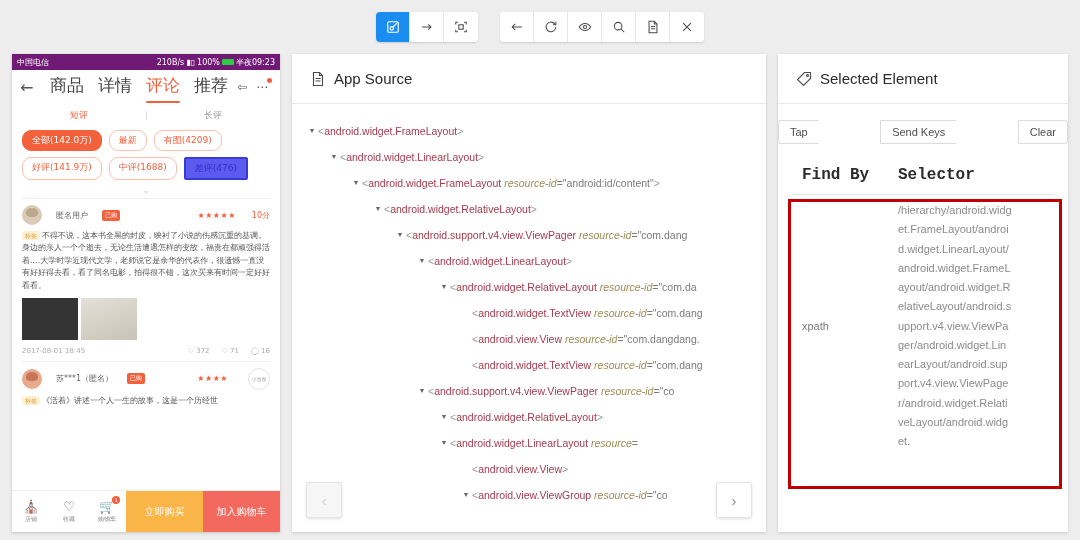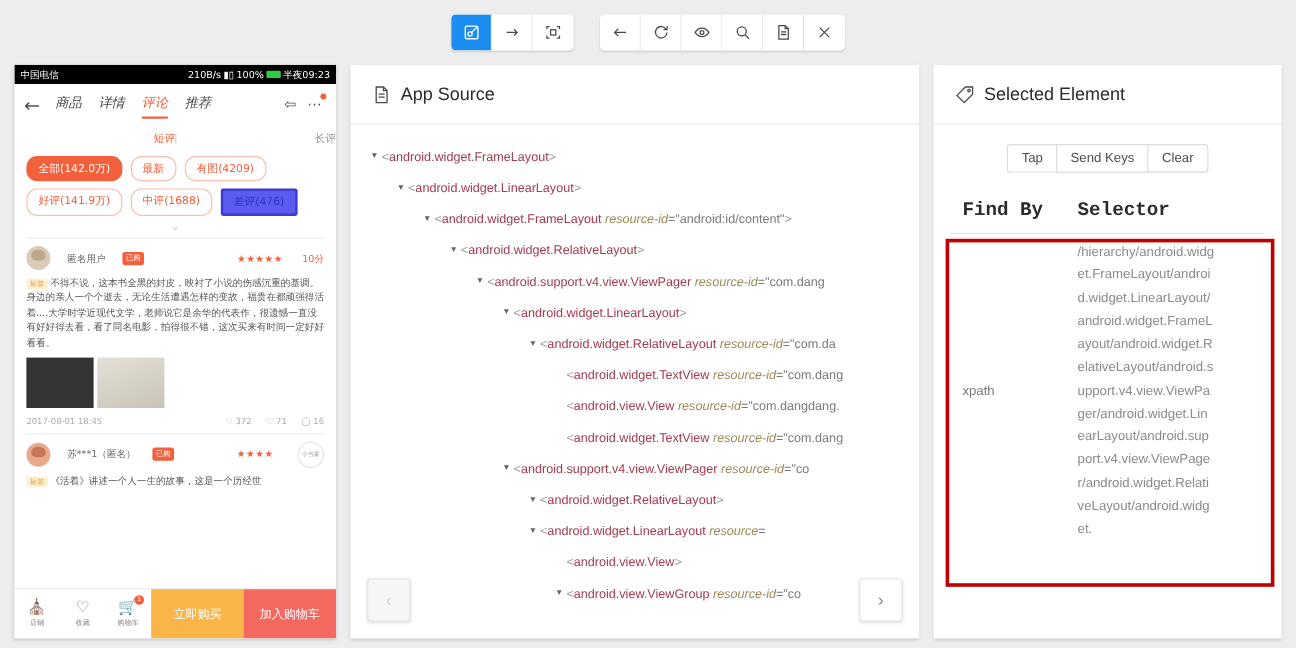--- a/index.html
+++ b/index.html
@@ -48,50 +48,50 @@
   #phone-col { width: 268px; flex: 0 0 268px; }
   #phone {
     width: 268px; height: 478px;
     background: #fff;
     box-shadow: 0 1px 3px rgba(0,0,0,.18);
     position: relative;
     overflow: hidden;
     font-family: "DejaVu Sans", sans-serif;
   }
   #statusbar {
-    height: 16px; background: #000000; color: #fff;
+    height: 16px; background: #701a75; color: #fff;
     display: flex; align-items: center; justify-content: space-between;
     padding: 0 5px; font-size: 8px;
   }
   #statusbar .sb-right { display: flex; align-items: center; gap: 2px; }
   .batt { display:inline-block; width:12px; height:6px; background:#2ecc40; border-radius:1px; }
 
   #navbar {
     height: 34px; display: flex; align-items: center;
     padding: 0 8px; gap: 0;
   }
   #back-arrow { font-size: 16px; color: #555; width: 26px; }
-  .nav-tabs { display: flex; gap: 14px; flex: 1; font-size: 11px; font-style: italic; }
+  .nav-tabs { display: flex; gap: 14px; flex: 1; justify-content: center; font-size: 17px; }
   .nav-tab { color: #444; position: relative; padding-bottom: 3px; }
   .nav-tab.sel { color: #f2603c; }
   .nav-tab.sel::after {
     content: ""; position: absolute; left: 0; right: 0; bottom: -3px;
     height: 2px; background: #f2603c; border-radius: 1px;
   }
   .nav-ic { width: 20px; text-align: center; color: #555; font-size: 12px; position: relative; }
   .dot-badge {
     position: absolute; top: -2px; right: 0px;
     width: 5px; height: 5px; background: #f2603c; border-radius: 50%;
   }
 
   #subtabs {
     display: flex; font-size: 9px; color: #999;
     padding: 5px 0 6px; position: relative;
   }
-  #subtabs .st { flex: 1; text-align: right; font-family: Liberation Mono, monospace; }
+  #subtabs .st { flex: 1; text-align: center; font-family: Liberation Mono, monospace; }
   #subtabs .st.sel { color: #f2603c; }
   #subtabs .divider {
     position:absolute; left:50%; top:7px; width:1px; height:9px; background:#ddd;
   }
 
   #chips { padding: 2px 10px 0; }
   .chip-row { display: flex; gap: 7px; margin-bottom: 6px; }
   .chip {
     font-size: 9px; padding: 3px 9px; border-radius: 9px;
     border: 1px solid #f8c0b0; color: #f2603c; background: #fff;
@@ -211,21 +211,21 @@
     box-shadow: 0 1px 3px rgba(0,0,0,.12);
     display: flex; align-items: center; justify-content: center;
     font-size: 15px; color: #bbb; cursor: pointer;
   }
   .pager.left { left: 14px; background:#f6f6f6; color:#d2d2d2; }
   .pager.right { right: 14px; color: #8a8a8a; }
 
   
   #sel-col { width: 290px; flex: 0 0 290px; }
   #btn-group {
-    display: flex; justify-content: center; padding: 16px 0 14px;
+    display: flex; justify-content: space-between; padding: 16px 0 14px;
   }
   .sbtn {
     font-size: 11px; padding: 5px 11px;
     border: 1px solid #dcdcdc; border-right: none;
     color: #4d4d4d; background: #fff; cursor: pointer;
   }
   .sbtn:first-child { border-radius: 3px 0 0 3px; }
   .sbtn:last-child { border-right: 1px solid #dcdcdc; border-radius: 0 3px 3px 0; }
 
   #sel-table { margin: 0 14px; position: relative; }

